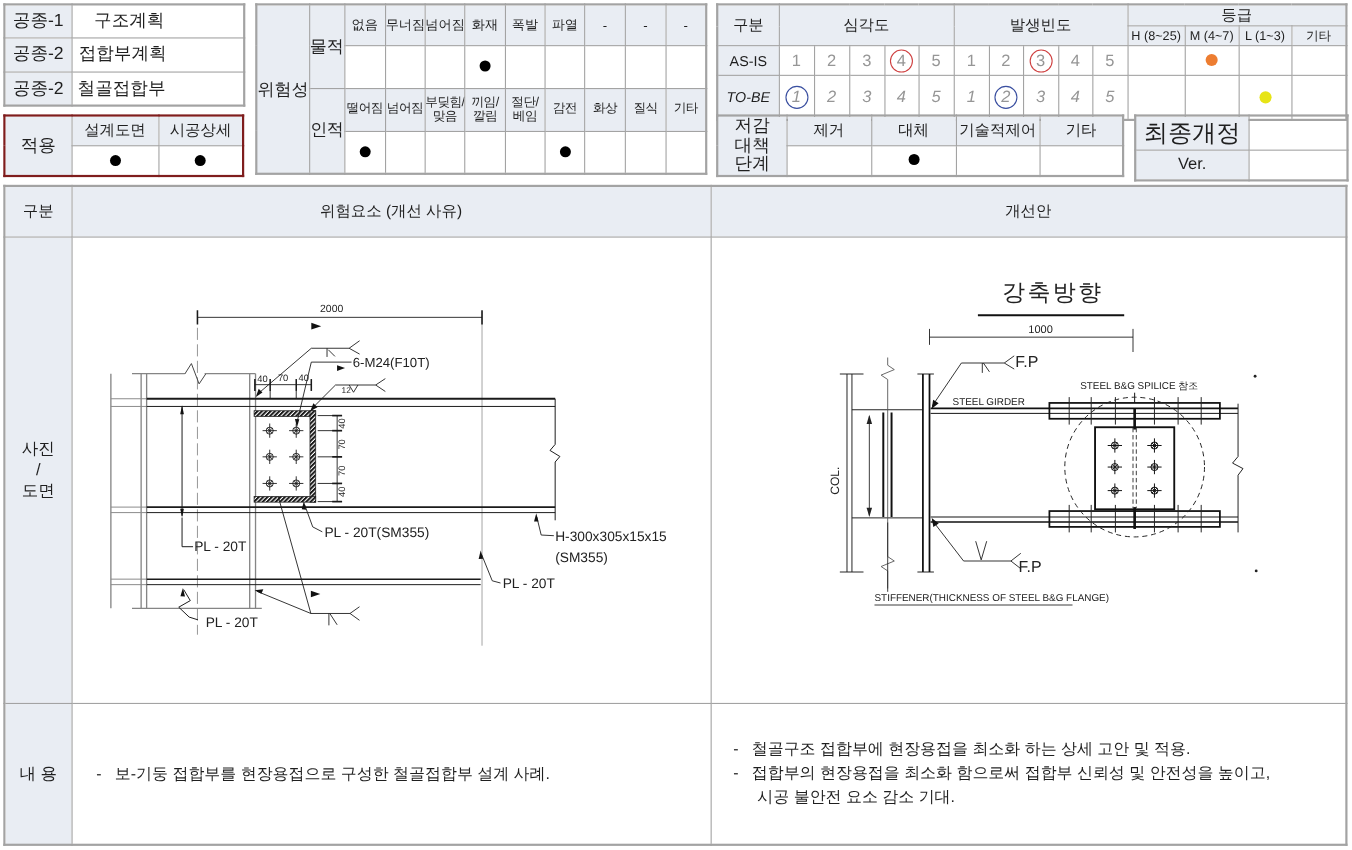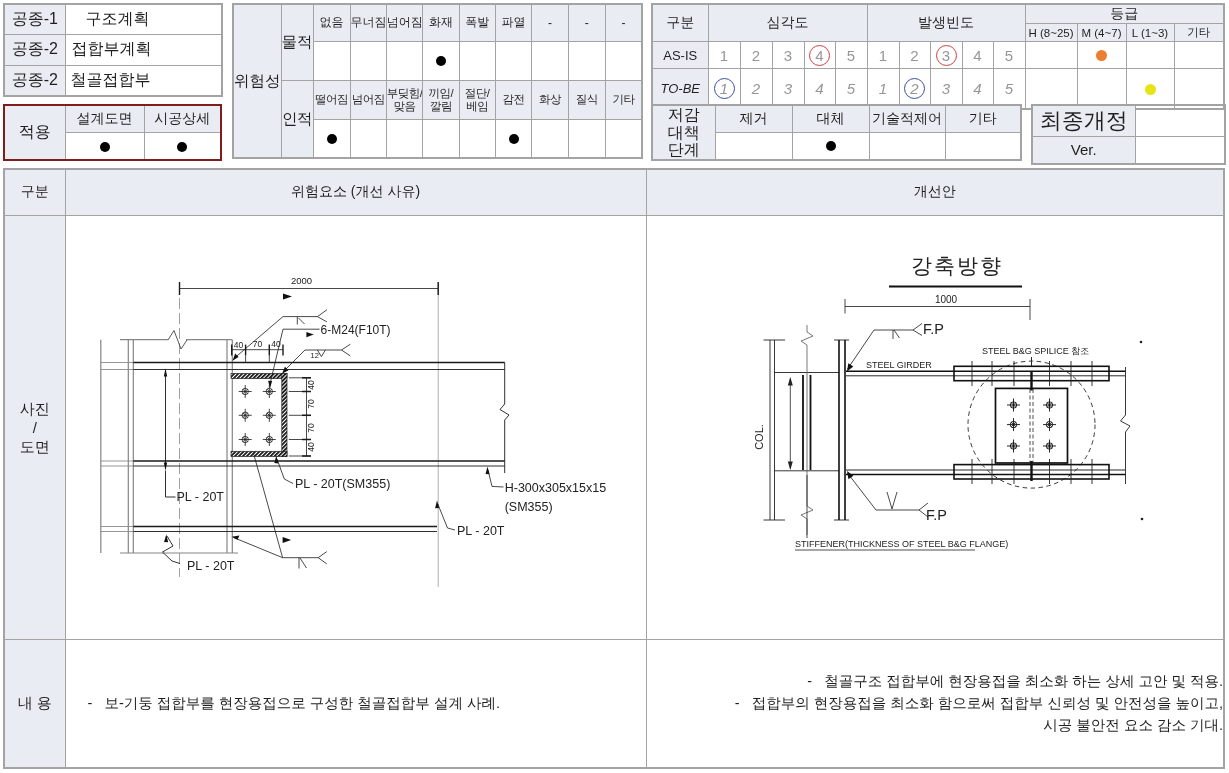--- a/index.html
+++ b/index.html
@@ -203,21 +203,21 @@
 <td class="hd" style="width:578px;font-size:14px;">개선안</td>
 </tr>
 <tr style="height:424px;">
 <td class="hd" style="font-size:15px;line-height:19px;">사진<br>/<br>도면</td>
 <td></td>
 <td></td>
 </tr>
 <tr style="height:129px;">
 <td class="hd">내 용</td>
 <td style="text-align:left;vertical-align:middle;padding-left:22px;font-size:14.5px;">-&nbsp;&nbsp;&nbsp;보-기둥 접합부를 현장용접으로 구성한 철골접합부 설계 사례.</td>
-<td style="text-align:right;vertical-align:middle;padding-left:20px;font-size:14.5px;line-height:22px;">-&nbsp;&nbsp;&nbsp;철골구조 접합부에 현장용접을 최소화 하는 상세 고안 및 적용.<br>-&nbsp;&nbsp;&nbsp;접합부의 현장용접을 최소화 함으로써 접합부 신뢰성 및 안전성을 높이고,<br><span style="padding-left:22px;"></span>시공 불안전 요소 감소 기대.</td>
+<td style="text-align:left;vertical-align:middle;padding-left:20px;font-size:14.5px;line-height:22px;">-&nbsp;&nbsp;&nbsp;철골구조 접합부에 현장용접을 최소화 하는 상세 고안 및 적용.<br>-&nbsp;&nbsp;&nbsp;접합부의 현장용접을 최소화 함으로써 접합부 신뢰성 및 안전성을 높이고,<br><span style="padding-left:22px;"></span>시공 불안전 요소 감소 기대.</td>
 </tr>
 </tbody>
   </table>
 
 <svg id="dwgL" style="left:66px;top:216px;" width="580" height="422" viewBox="0 0 580 422">
 <defs>
 <pattern id="hat" width="2.8" height="2.8" patternUnits="userSpaceOnUse" patternTransform="rotate(45)">
 <rect width="2.8" height="2.8" fill="#fff"></rect>
         <line x1="0.9" y1="0" x2="0.9" y2="2.8" stroke="#191919" stroke-width="1.8"></line>
 </pattern>

